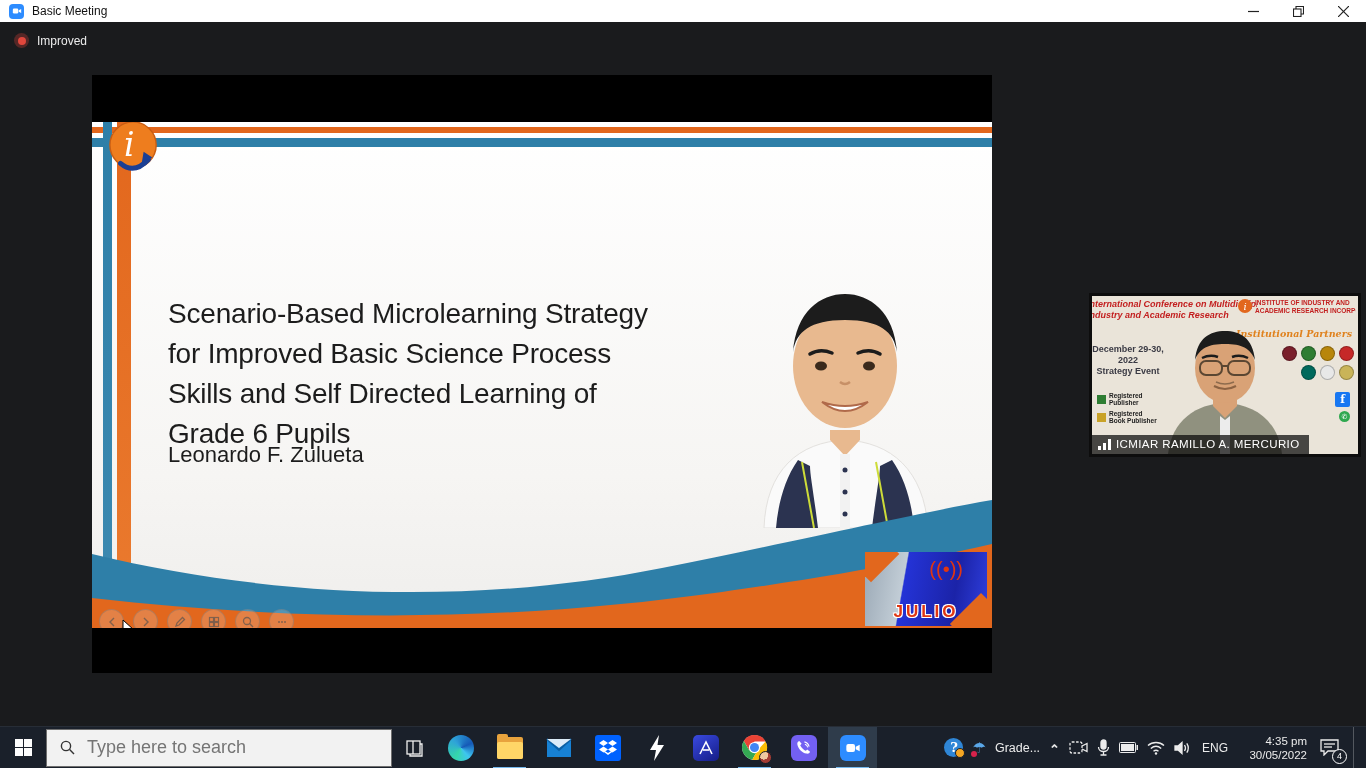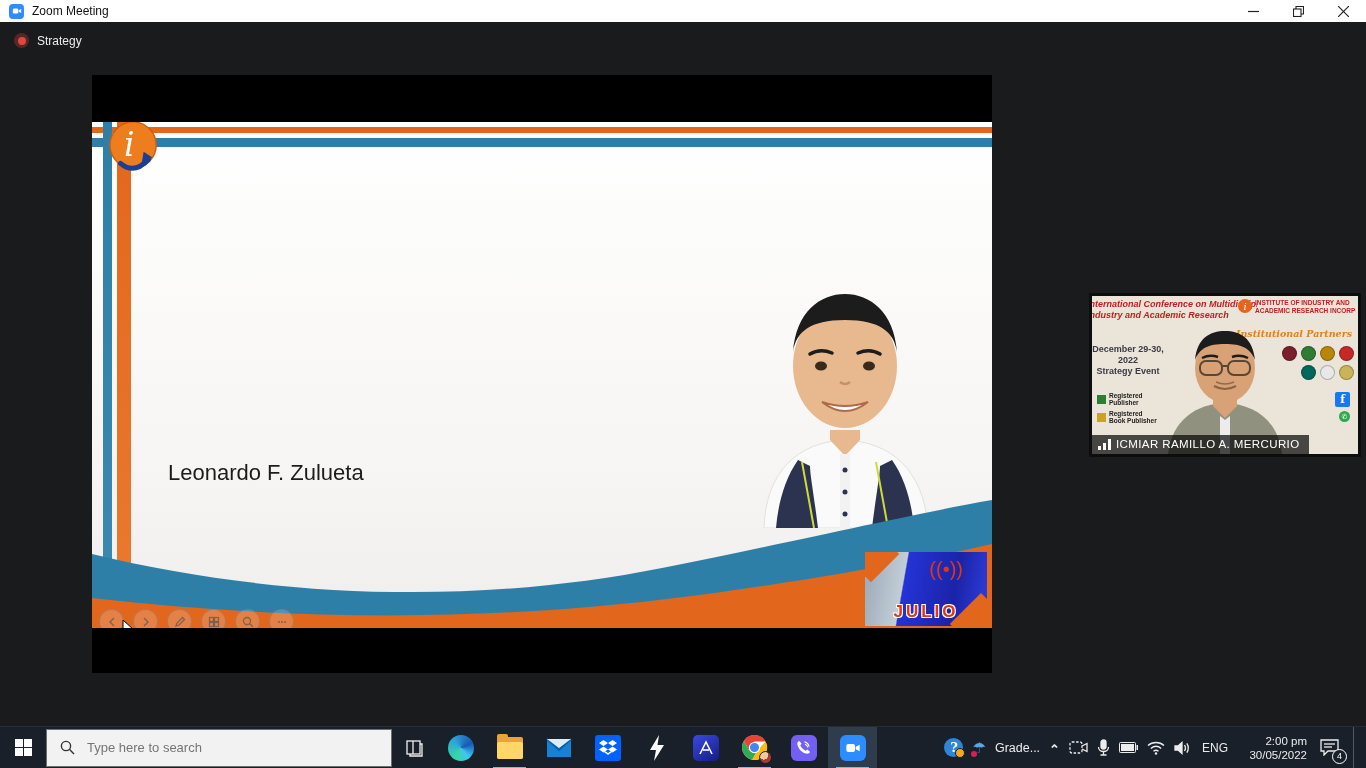--- a/index.html
+++ b/index.html
@@ -34,21 +34,21 @@
 
   .hstripe-orange { position:absolute; left:0; top:5px;  width:900px; height:6px; background:#e2671d; }
   .hstripe-teal   { position:absolute; left:0; top:16px; width:900px; height:9px; background:#2e7fa8; }
   .vstripe-teal   { position:absolute; left:11px; top:0; width:9px;  height:478px; background:linear-gradient(180deg,#2e7fa8,#3c89b0); }
   .vstripe-orange { position:absolute; left:25px; top:0; width:14px; height:486px; background:linear-gradient(180deg,#e2671d,#ea7a2e); }
 
   .iiari-logo { position:absolute; left:15px; top:-3px; width:54px; height:58px; z-index:5; }
 
   .slide-title { position:absolute; left:76px; top:172px; width:620px; color:#1c1c1c;
                  font-size:28px; line-height:40px; letter-spacing:-0.2px; }
-  .slide-author { position:absolute; left:76px; top:338px; color:#1c1c1c; font-size:22px; }
+  .slide-author { position:absolute; left:76px; top:320px; color:#1c1c1c; font-size:22px; }
 
   .speaker-photo { position:absolute; left:652px; top:148px; width:202px; height:258px; }
 
   .waves { position:absolute; left:0; bottom:0; width:900px; height:132px; }
 
   .icmiar-logo { position:absolute; left:773px; top:430px; width:122px; height:74px; z-index:6;
                  background:linear-gradient(100deg,#9aa8b5 0%,#c2cdd6 32%,#2433d6 33%,#1b23a8 72%,#3040e0 100%);
                  overflow:hidden; }
   .icmiar-tri-tl { position:absolute; left:-14px; top:-18px; width:40px; height:40px; background:#e2671d; transform:rotate(45deg); }
   .icmiar-tri-br { position:absolute; right:-16px; bottom:-20px; width:44px; height:44px; background:#e2671d; transform:rotate(45deg); }
@@ -100,21 +100,21 @@
 
   
   .taskbar { position:absolute; left:0; bottom:0; width:1366px; height:42px; background:#1a202a;
              border-top:1px solid rgba(255,255,255,.06); display:flex; align-items:center; z-index:40; }
   .tb-start { width:46px; height:42px; display:flex; align-items:center; justify-content:center; }
   .win-logo { display:grid; grid-template-columns:8px 8px; grid-template-rows:8px 8px; gap:1px; }
   .win-logo span { background:#fdfdfd; }
   .tb-search { width:346px; height:38px; background:#f2f2f2; border:1px solid #6e6e6e;
                display:flex; align-items:center; position:relative; }
   .tb-search svg { margin-left:13px; }
-  .tb-search input { border:none; outline:none; background:transparent; font-size:13px; color:#444;
+  .tb-search input { border:none; outline:none; background:transparent; font-size:18px; color:#444;
                      margin-left:12px; width:270px; font-family:"Liberation Sans",sans-serif; }
   .tb-taskview { width:44px; height:42px; display:flex; align-items:center; justify-content:center; }
   .tb-app { width:49px; height:42px; display:flex; align-items:center; justify-content:center; position:relative; }
   .tb-app.active { background:#2f3c4b; }
   .tb-underline { position:absolute; bottom:0; left:8px; right:8px; height:2px; background:#76b9ed; }
   .ico26 { width:26px; height:26px; }
 
   .edge-ico { width:26px; height:26px; border-radius:50%;
               background:conic-gradient(from 210deg,#35d6a9,#2ea3d9 30%,#1559b7 60%,#3ec6f0 80%,#35d6a9); }
   .folder-ico { position:relative; width:26px; height:22px; }
@@ -153,21 +153,21 @@
 </head>
 <body>
 
 <div class="titlebar">
   <div class="zoom-app-ico">
     <svg viewBox="0 0 24 24">
         <rect x="2" y="6" width="13" height="12" rx="3" fill="#fff"></rect>
         <path d="M16 10l6-3v10l-6-3z" fill="#fff"></path>
       </svg>
   </div>
-  <span class="titlebar-title">Zoom Meeting</span>
+  <span class="titlebar-title">Basic Meeting</span>
   <div class="win-controls">
     <div class="win-btn">
       <svg viewBox="0 0 11 11">
           <line x1="0" y1="5.5" x2="11" y2="5.5" stroke="#222" stroke-width="1.2"></line>
         </svg>
     </div>
     <div class="win-btn">
       <svg viewBox="0 0 11 11" fill="none" stroke="#222" stroke-width="1.1">
           <rect x="0.5" y="3" width="7.5" height="7.5"></rect>
           <path d="M3 3V0.5h7.5V8H8"></path>
@@ -179,39 +179,45 @@
           <line x1="11" y1="0" x2="0" y2="11"></line>
         </svg>
     </div>
   </div>
 </div>
 
 <div class="content">
 
   <div class="recording">
     <span class="rec-dot"></span>
-    <span class="rec-label">Strategy</span>
+    <span class="rec-label">Improved</span>
   </div>
 
   <div class="shared">
     <div class="slide">
       <div class="hstripe-orange"></div>
       <div class="hstripe-teal"></div>
       <div class="vstripe-teal"></div>
       <div class="vstripe-orange"></div>
 
       <div class="iiari-logo">
         <svg viewBox="0 0 56 60">
           <circle cx="27" cy="27" r="24" fill="#ee7d1e" stroke="#c95d12" stroke-width="1.5"></circle>
           <text x="23" y="38" font-family="DejaVu Serif, serif" font-style="italic" font-size="34" fill="#ffffff" text-anchor="middle">i</text>
           <path d="M14 46 Q28 58 43 42" fill="none" stroke="#1b3f94" stroke-width="5" stroke-linecap="round"></path>
           <path d="M38 34 L47 40 L36 46 Z" fill="#1b3f94"></path>
         </svg>
       </div>
 
+      <div class="slide-title">
+        <div>Scenario-Based Microlearning Strategy</div>
+        <div>for Improved Basic Science Process</div>
+        <div>Skills and Self Directed Learning of</div>
+        <div>Grade 6 Pupils</div>
+      </div>
       <div class="slide-author">Leonardo F. Zulueta</div>
 
       <div class="speaker-photo">
         <svg viewBox="0 0 202 258">
           <path d="M20 258 C22 200 55 172 101 170 C147 172 180 200 184 258 Z" fill="#fafafa" stroke="#e3e1de"></path>
           <path d="M54 190 C40 210 34 235 32 258 L74 258 C70 225 66 205 66 196 Z" fill="#2b3350"></path>
           <path d="M148 190 C162 210 168 235 170 258 L128 258 C132 225 136 205 136 196 Z" fill="#2b3350"></path>
           <path d="M58 192 L70 258 M132 192 L144 258" stroke="#cddc39" stroke-width="2" fill="none"></path>
           <path d="M86 170 L101 186 L116 170 L116 160 L86 160 Z" fill="#e8b98f"></path>
           <rect x="96" y="184" width="10" height="74" fill="#f2f2f2"></rect>
@@ -486,21 +492,21 @@
       </svg>
     </div>
     <div class="tray-ico">
       <svg width="17" height="14" viewBox="0 0 17 14" fill="none" stroke="#ececec" stroke-width="1.3">
         <path d="M1 5 L4 5 L8 1.5 L8 12.5 L4 9 L1 9 Z" fill="#ececec"></path>
           <path d="M10.5 4 Q12.5 7 10.5 10 M12.8 2.3 Q15.8 7 12.8 11.7"></path>
       </svg>
     </div>
     <span class="eng">ENG</span>
     <div class="clock">
-      <div>2:00 pm</div>
+      <div>4:35 pm</div>
       <div>30/05/2022</div>
     </div>
     <div class="action-wrap">
       <svg width="19" height="17" viewBox="0 0 19 17" fill="none" stroke="#ececec" stroke-width="1.3">
         <path d="M1 1 L18 1 L18 12 L8 12 L4 16 L4 12 L1 12 Z"></path>
           <line x1="4" y1="5" x2="15" y2="5"></line>
           <line x1="4" y1="8" x2="12" y2="8"></line>
       </svg>
       <div class="action-badge">4</div>
     </div>

